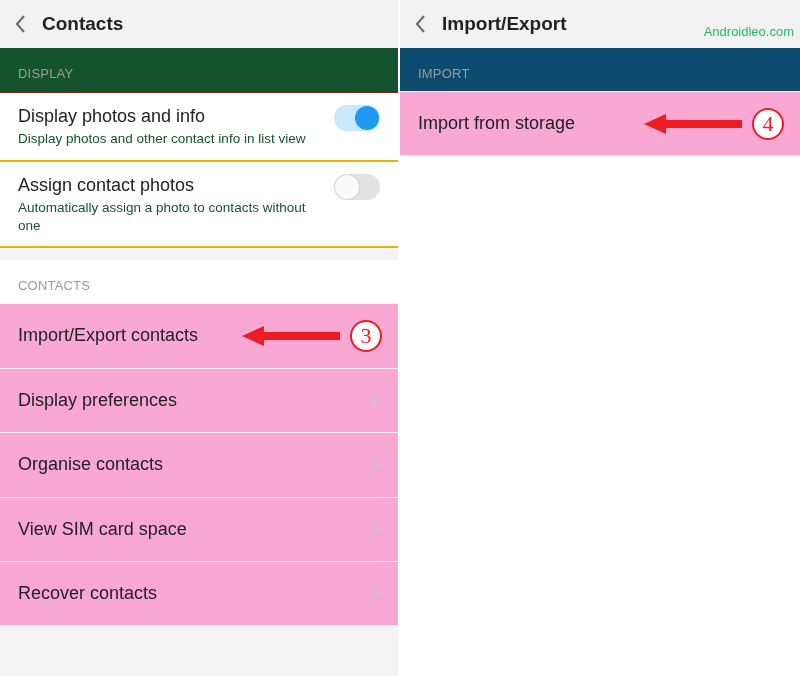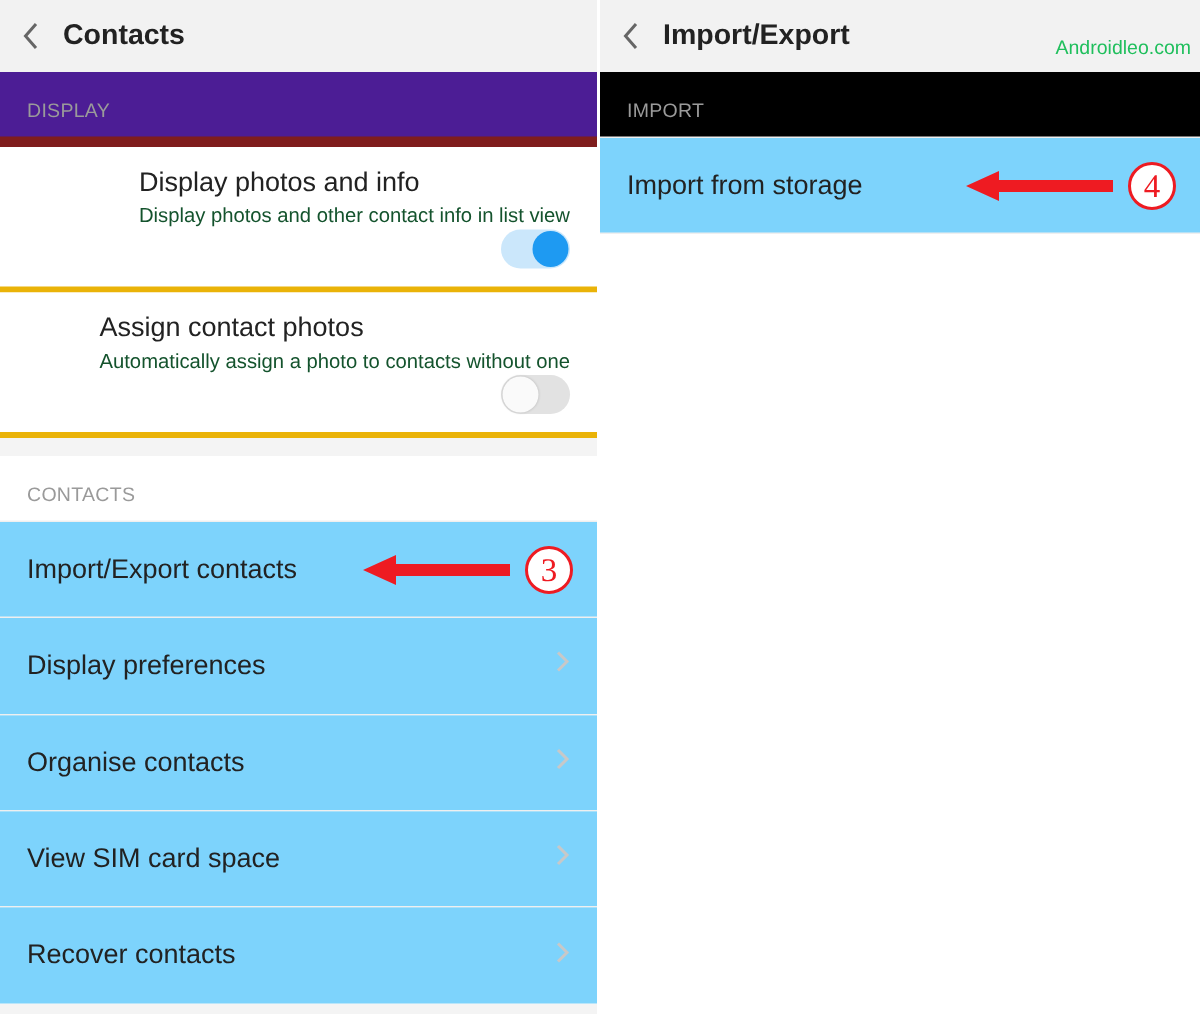--- a/index.html
+++ b/index.html
@@ -53,32 +53,31 @@
     right: 6px;
     top: 24px;
     font-size: 13px;
     color: #1fbf5c;
     font-family: Arial, sans-serif;
   }
   .section-label {
     font-size: 13px;
     color: #9a9a9a;
     padding: 18px 18px 10px 18px;
-    background: #4c1d95;
-    border-bottom: 7px solid #7f1d1d;
+    background: #14532d;
+    border-bottom: 2px solid #7f1d1d;
     letter-spacing: 0.2px;
   }
   .row {
     background: #fff;
     padding: 14px 18px 14px 18px;
-    border-bottom: 4px solid #eab308;
-    display: flex;
-    align-items: flex-end;
-    position: relative;
-    flex-direction: column;
+    border-bottom: 2px solid #eab308;
+    display: flex;
+    align-items: flex-start;
+    position: relative;
   }
   .row-tall { padding: 12px 18px; }
   .row-text {
     flex: 1;
     min-width: 0;
   }
   .row-title {
     font-size: 18px;
     color: #222;
     line-height: 1.3;
@@ -121,22 +120,22 @@
   }
   .chev {
     flex-shrink: 0;
     margin-left: 10px;
   }
   .chev svg { stroke: #c8c8c8; }
   .simple-row {
     padding: 20px 18px;
     border-bottom: 1px solid #efefef;
     display: flex;
-    align-items: center;
-    background: #7dd3fc;
+    align-items: flex-end;
+    background: #f9a8d4;
     position: relative;
   }
   .simple-row .row-title { font-size: 18px; }
   
   .arrow {
     position: absolute;
     pointer-events: none;
   }
   .circnum {
     position: absolute;
@@ -253,21 +252,21 @@
     <div class="header">
       <div class="back">
         <svg width="14" height="20" viewBox="0 0 14 20" fill="none" stroke-width="2">
             <polyline points="10,2 3,10 10,18"></polyline>
           </svg>
       </div>
       <div class="title">Import/Export</div>
       <div class="watermark">Androidleo.com</div>
     </div>
 
-    <div class="section-label" style="background:#000000;border-bottom:1px solid #efefef;">IMPORT</div>
+    <div class="section-label" style="background:#0c4a6e;border-bottom:1px solid #efefef;">IMPORT</div>
 
     <div class="simple-row" style="border-bottom:1px solid #efefef;">
       <div class="row-text">
           <div class="row-title">Import from storage</div>
         </div>
 
       <svg class="arrow" style="right:56px;top:50%;transform:translateY(-50%);" width="100" height="34">
         <polygon points="0,17 22,7 22,13 98,13 98,21 22,21 22,27" fill="#ee1b22"></polygon>
       </svg>
       <div class="circnum" style="right:16px;top:50%;transform:translateY(-50%);">4</div>

